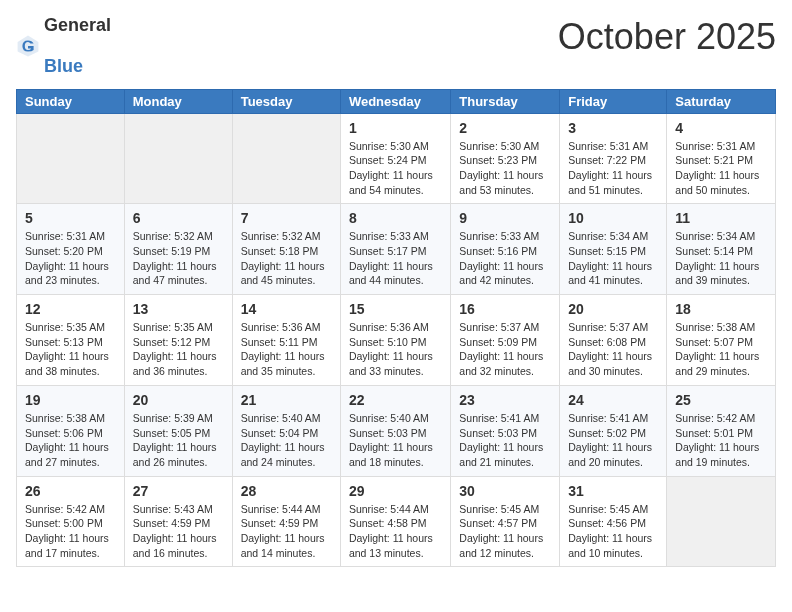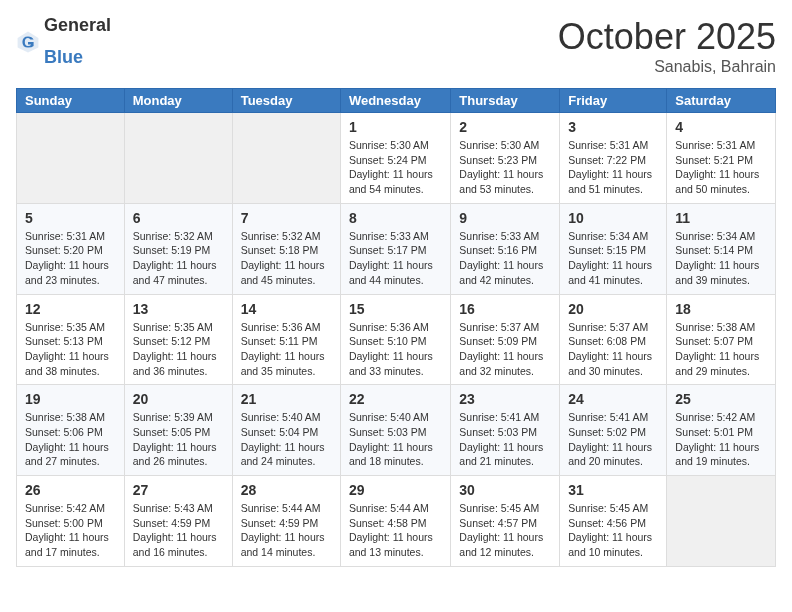--- a/index.html
+++ b/index.html
@@ -17,31 +17,31 @@
       margin-bottom: 12px;
     }
     .logo {
       display: flex;
       align-items: center;
     }
     .logo-text {
       display: flex;
       flex-direction: column;
       line-height: 1.1;
-      gap: 12px;
     }
     .logo-general {
       font-size: 18px;
       font-weight: bold;
       color: #333;
     }
     .logo-blue {
       font-size: 18px;
       font-weight: bold;
       color: #3a7abf;
+      margin-top: 21px;
     }
     .logo-icon {
       width: 24px;
       height: 24px;
       margin-right: 4px;
     }
     .title-block {
       text-align: right;
     }
     .month-title {
@@ -107,21 +107,20 @@
       <polygon points="15,2 28,10 28,22 15,28 2,22 2,10" fill="#3a7abf" opacity="0.15"></polygon>
       <path d="M8,15 Q8,8 15,8 Q20,8 22,12 L18,12 Q17,10 15,10 Q11,10 11,15 Q11,20 15,20 Q18,20 19,18 L15,18 L15,15 L22,15 L22,20 Q20,22 15,22 Q8,22 8,15" fill="#3a7abf"></path>
     </svg>
     <div class="logo-text">
       <span class="logo-general">General</span>
       <span class="logo-blue">Blue</span>
     </div>
   </div>
   <div class="title-block">
     <div class="month-title">October 2025</div>
-    <div class="location">Sanabis, Bahrain</div>
   </div>
 </div>
 
 <table class="calendar">
   <thead>
     <tr>
     <th>Sunday</th>
         <th>Monday</th>
         <th>Tuesday</th>
         <th>Wednesday</th>

